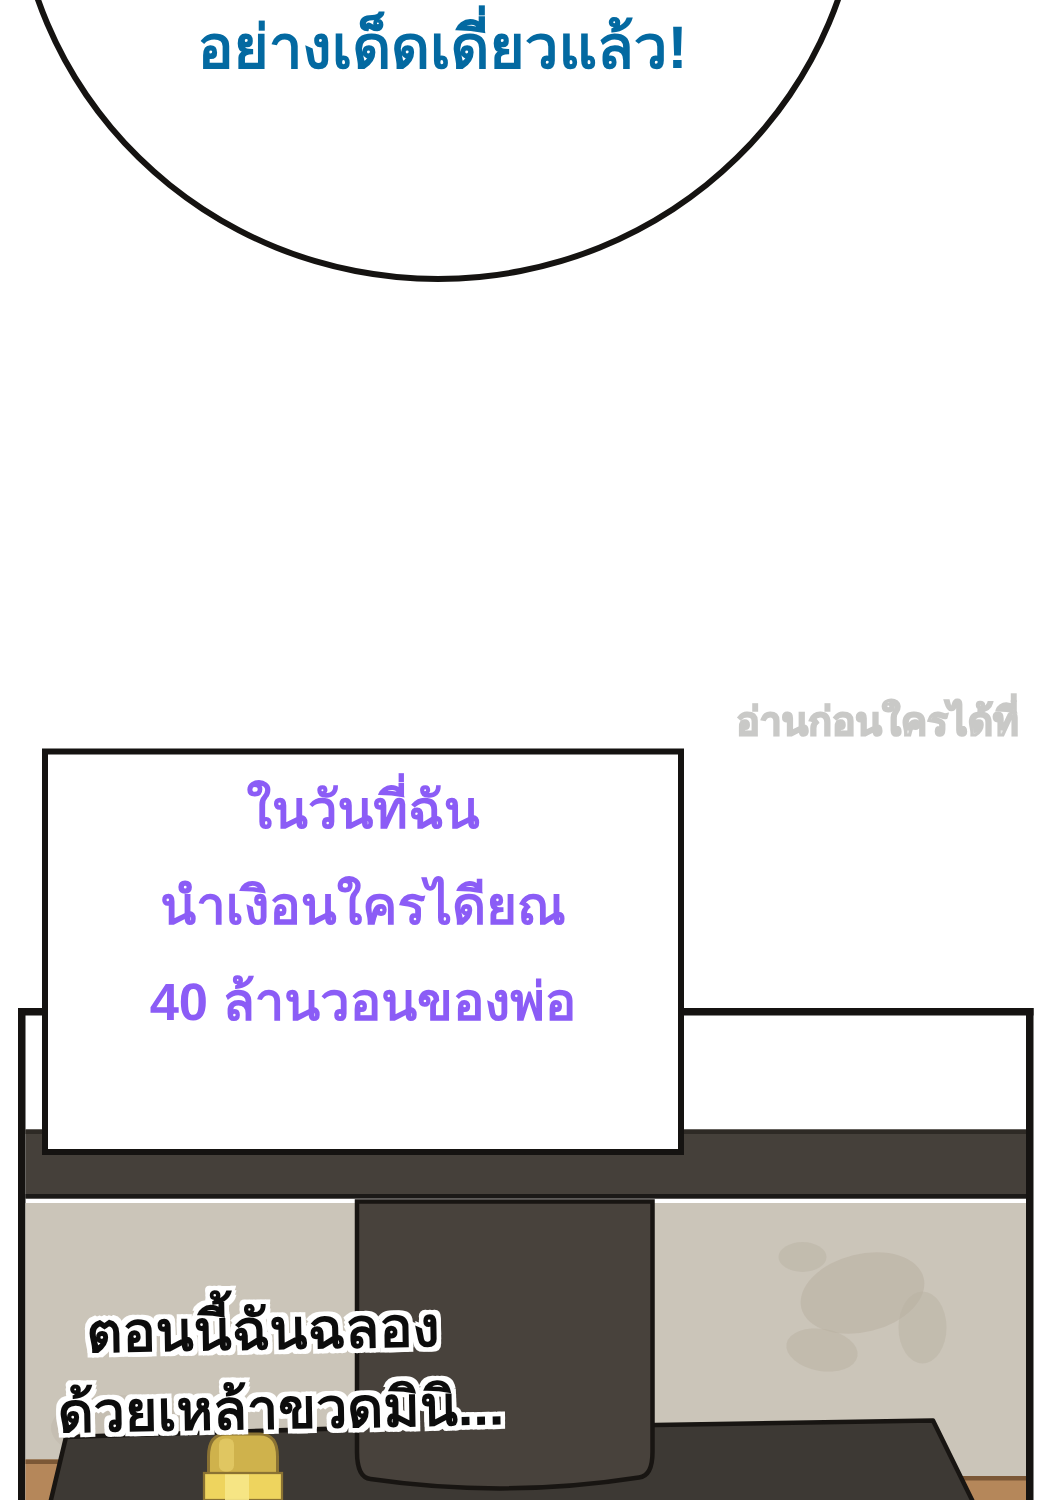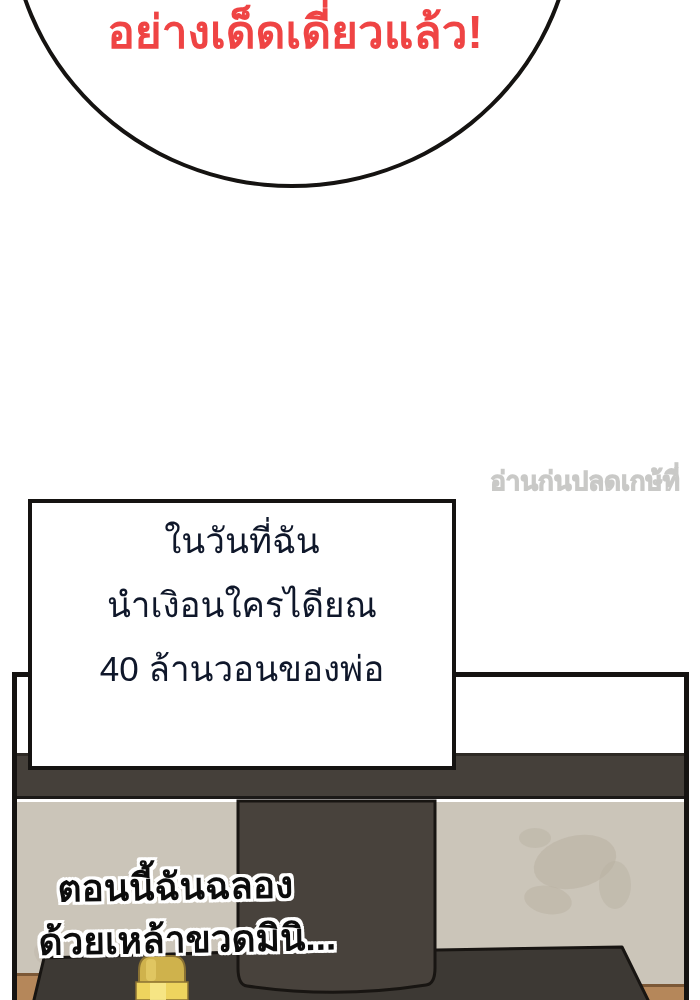--- a/index.html
+++ b/index.html
@@ -31,23 +31,23 @@
     left:8px;top:-368px;
     width:568px;height:556px;
     background:#ffffff;
     border:4px solid var(--ink);
     border-radius:50%;
   }
   .bubble-text{
     position:absolute;
     left:70px;top:2px;width:450px;
     text-align:center;
-    font-size:46px;
+    font-size:40px;
     font-weight:700;
-    color:#ef4444;
+    color:#0369a1;
     line-height:60px;
     letter-spacing:0;
   }
   
   .watermark{
     position:absolute;
     left:480px;top:466px;width:210px;
     text-align:center;
     color:var(--watermark-gray);
     -webkit-text-stroke:1.2px var(--watermark-stroke);
@@ -87,22 +87,22 @@
     position:absolute;
     left:28px;top:499px;
     width:428px;height:271px;
     background:#ffffff;
     border:4px solid var(--ink);
     text-align:center;
     padding-top:6px;
   }
   .narration .n-line{
     font-size:35px;
-    font-weight:400;
-    color:#0f172a;
+    font-weight:700;
+    color:#8b5cf6;
     line-height:64px;
     white-space:nowrap;
   }
   
   .caption{
     position:absolute;
     left:38px;top:860px;width:320px;
     transform:rotate(-1deg);
     color:#0c0c0c;
     font-weight:700;
@@ -119,21 +119,21 @@
 </style>
 </head>
 <body>
 
 <div class="page">
 
   <div class="bubble"></div>
   <div class="bubble-text">อย่างเด็ดเดี่ยวแล้ว!</div>
 
   <div class="watermark">
-    <div class="wm-line1">อ่านก่นปลดเกษ้ที่</div>
+    <div class="wm-line1">อ่านก่อนใครได้ที่</div>
   </div>
 
   <div class="panel">
     <div class="band"></div>
     <div class="wall"></div>
   </div>
 
   <svg class="scene-svg" viewBox="0 0 700 1000">
 
     <g>

